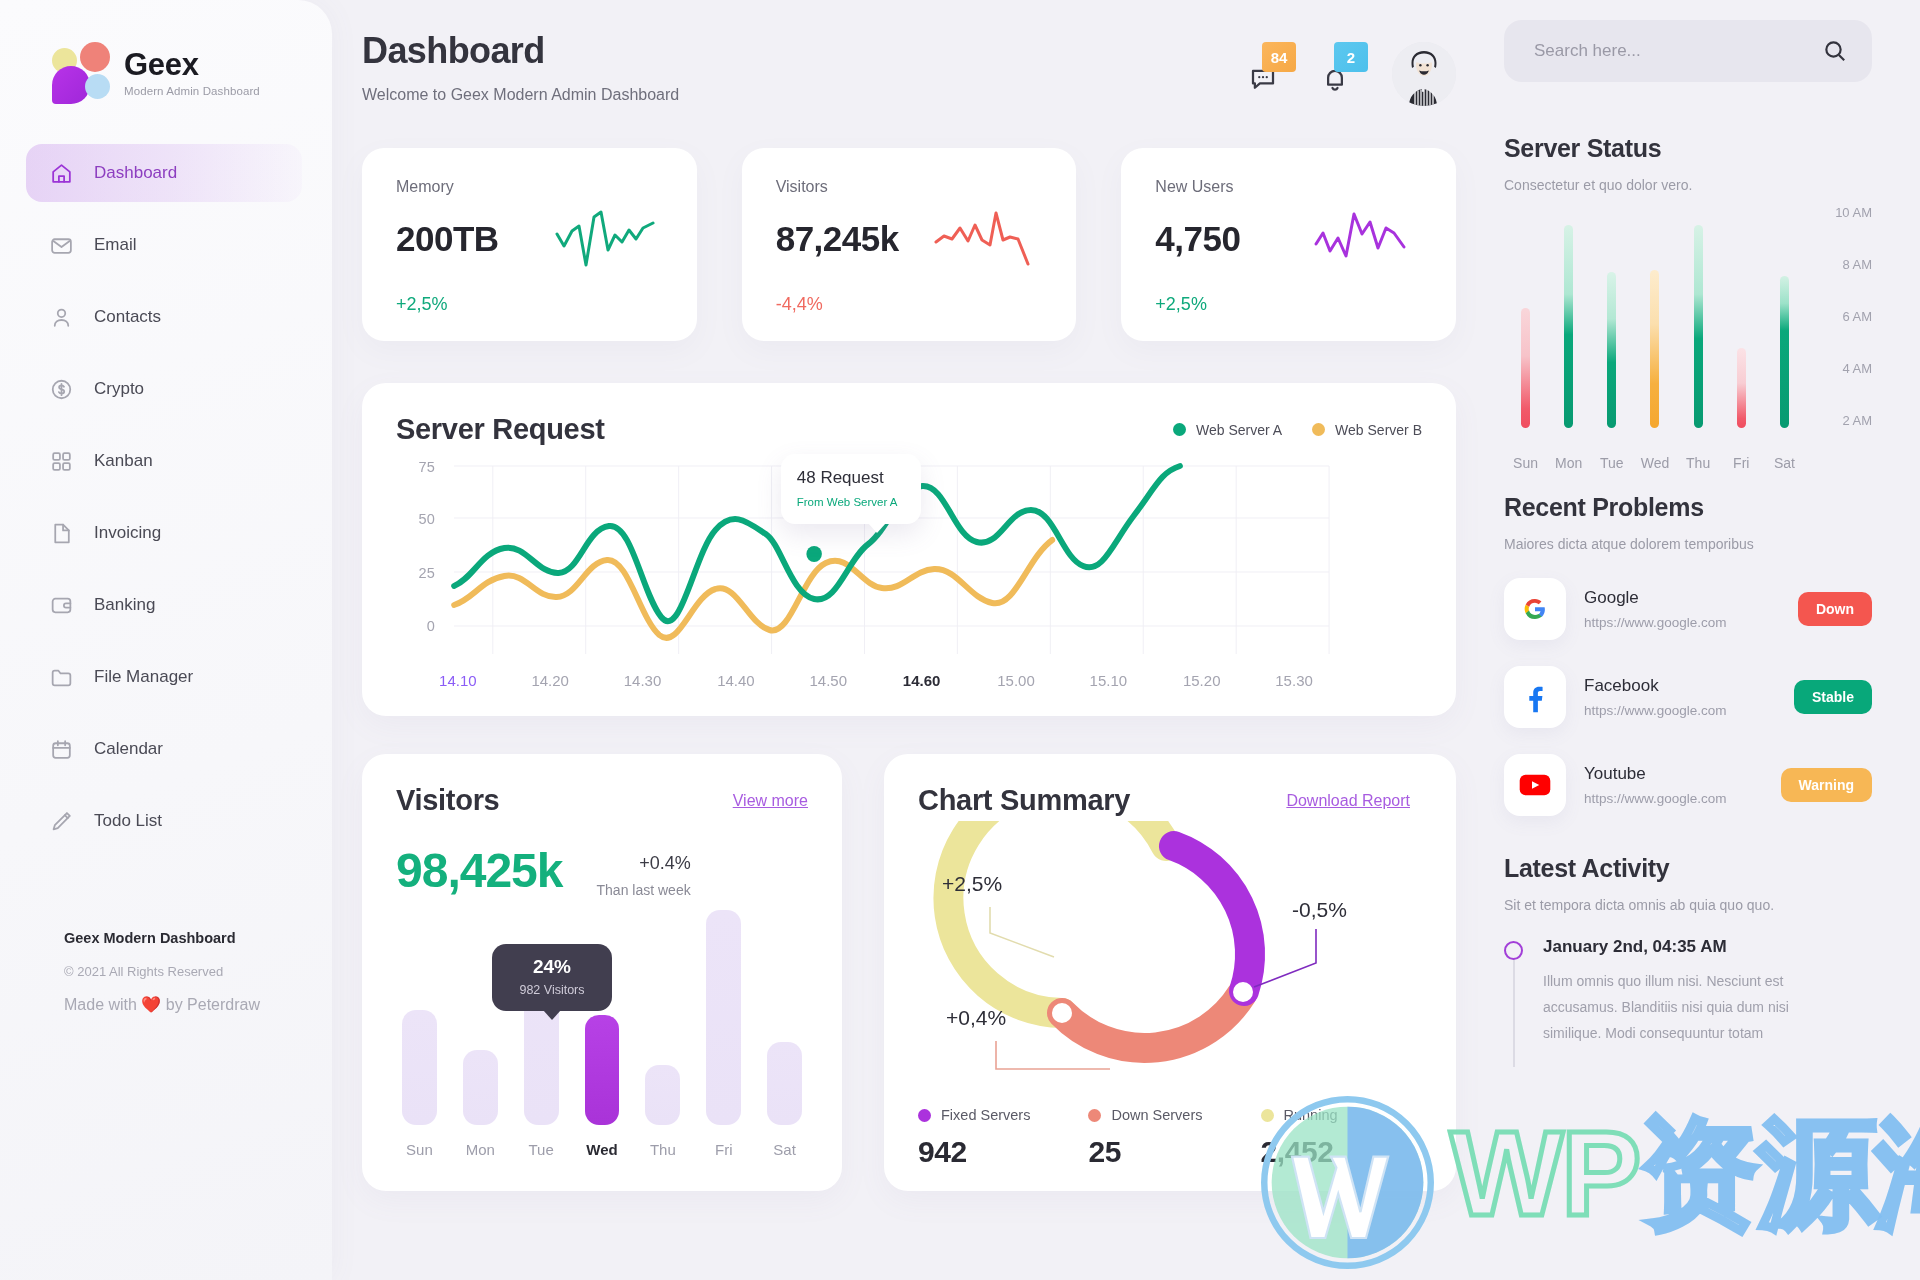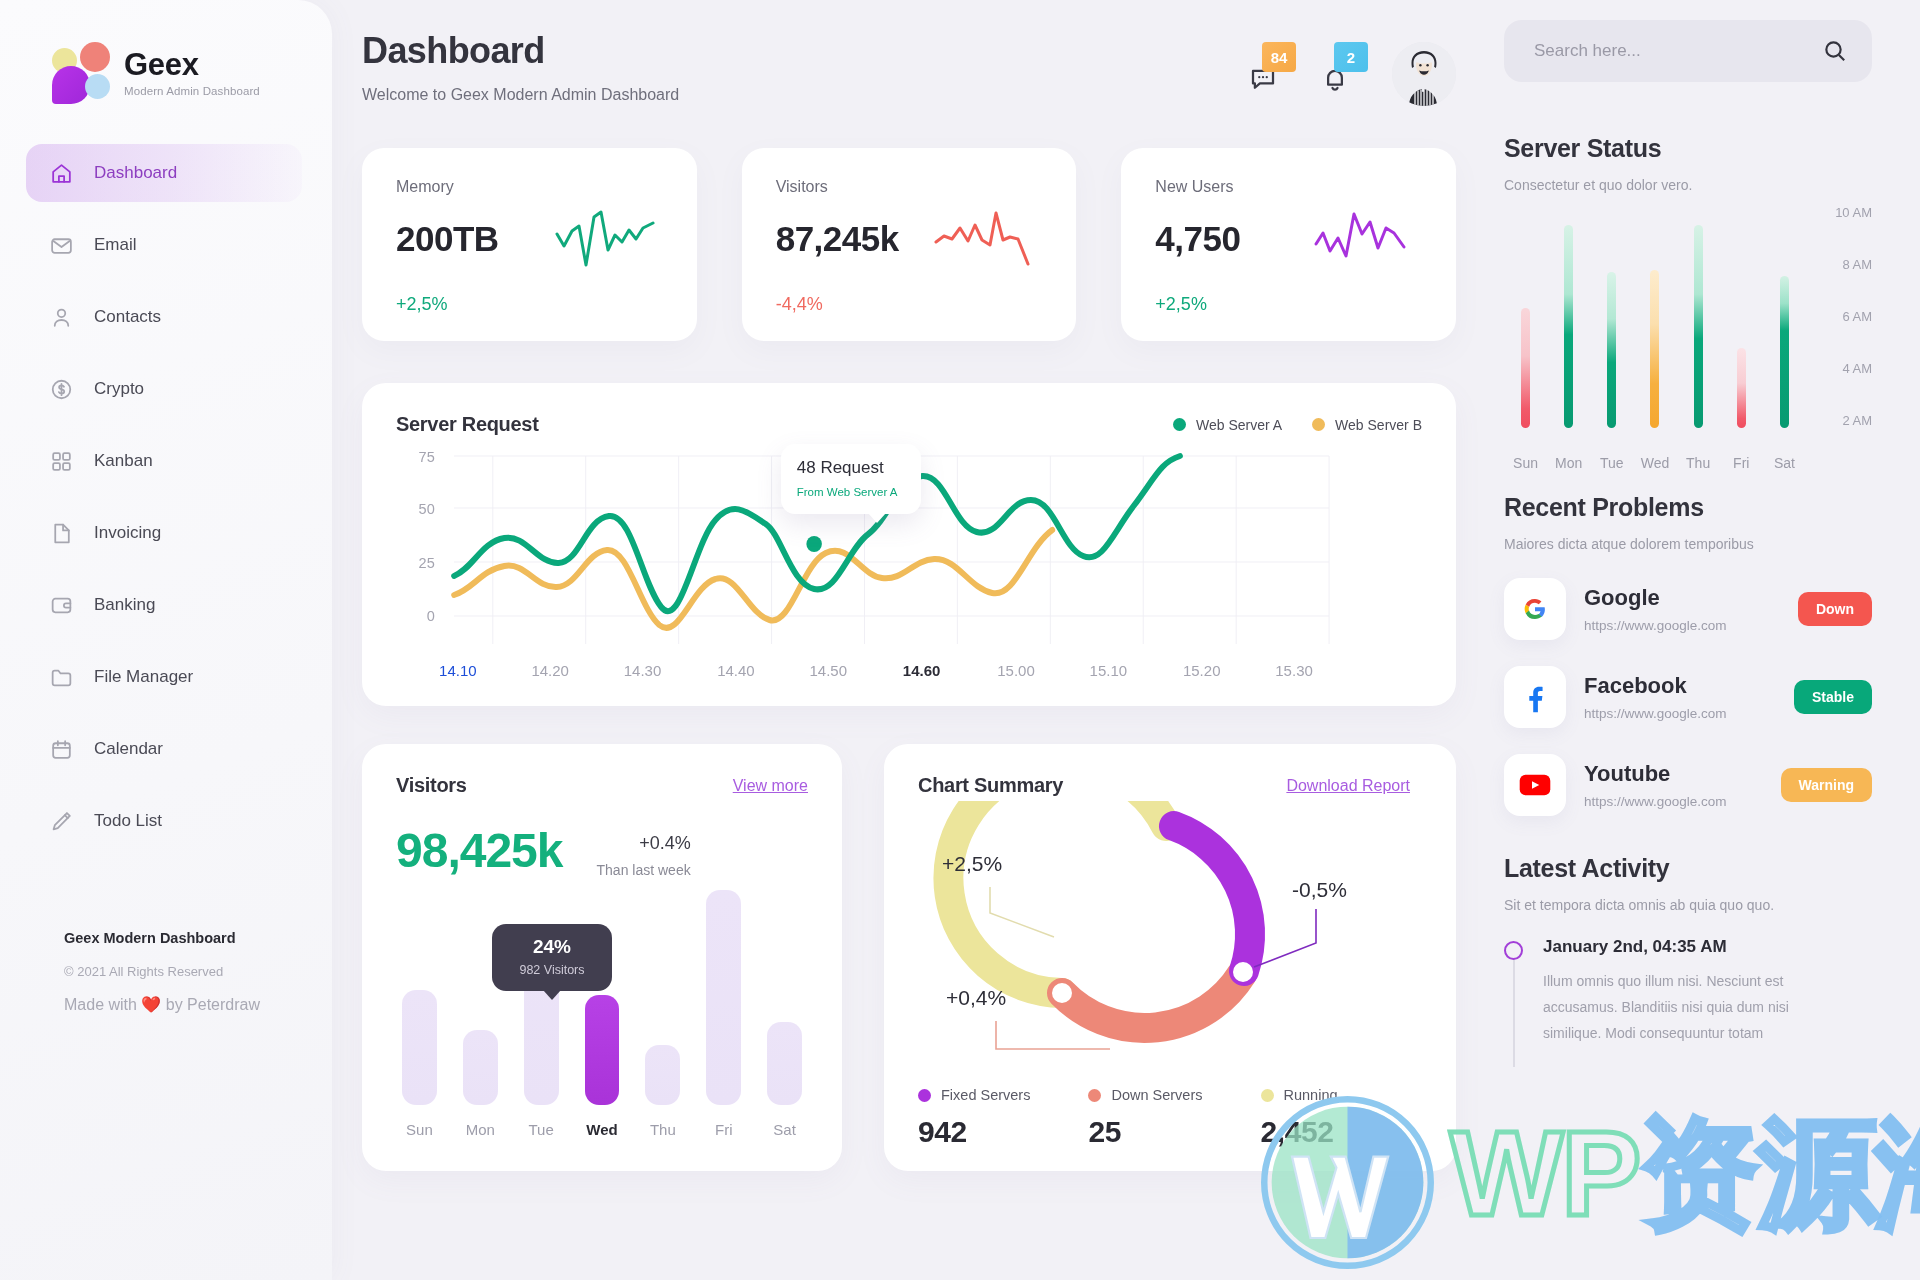--- a/index.html
+++ b/index.html
@@ -82,21 +82,21 @@
   .stat-label { font-size: 16px; color: #6d6d7a; }
   .stat-mid { display:flex; align-items:center; justify-content:space-between; margin-top: 10px; }
   .stat-val { font-size: 35px; font-weight: 700; color: #26262e; letter-spacing:-.5px; }
   .spark { width: 110px; height: 66px; }
   .stat-delta { font-size: 18px; font-weight: 500; margin-top: 22px; }
   .up { color: #0fa97c; } .down { color: #f06a60; }
 
   .panel { background:#fff; border-radius: 24px; box-shadow: 0 10px 30px rgba(130,120,170,0.06); }
   .sr-panel { margin-top: 42px; padding: 30px 34px 28px 34px; position:relative; }
   .panel-head { display:flex; align-items:center; }
-  .panel-title { font-size: 20px; font-weight: 700; color:#33333d; letter-spacing:-.3px;}
+  .panel-title { font-size: 29px; font-weight: 700; color:#33333d; letter-spacing:-.3px;}
   .legend { margin-left:auto; display:flex; gap: 30px; align-items:center; }
   .legend .li { display:flex; gap: 10px; align-items:center; font-size: 14px; color:#4d4d58; }
   .dot { width: 13px; height: 13px; border-radius: 50%; }
 
   .bottom-row { display:flex; gap: 42px; margin-top: 38px; }
   .vis-panel { flex: 0 0 480px; padding: 30px 34px 22px 34px; }
   .cs-panel  { flex: 1 1 auto; padding: 30px 46px 22px 34px; min-width:0;}
   .link { font-size: 16px; color:#a85ce0; font-weight: 500; cursor:pointer; margin-left:auto;text-decoration:underline; }
   .vis-big { font-size: 48px; font-weight: 700; color:#14b07d; letter-spacing:-1px; }
   .vis-sub-1 { font-size: 18px; color:#3c3c46; }
@@ -145,21 +145,21 @@
   .ss-bars { position:absolute; left:0; right: 66px; top: 0; height: 215px; display:flex; align-items:flex-end; }
   .ss-col { flex:1 1 0; display:flex; flex-direction:column; align-items:center; justify-content:flex-end; height:100%; }
   .ss-bar { width: 9px; border-radius: 6px; }
   .ss-lab { position:absolute; left:0; right:66px; bottom: 0; display:flex; }
   .ss-lab span { flex:1 1 0; text-align:center; font-size: 14px; color:#9c9ca8; }
 
   .prob { display:flex; align-items:center; gap: 18px; margin-top: 26px; }
   .prob-ico { width: 62px; height: 62px; border-radius: 16px; background:#fff;
               display:flex;align-items:center;justify-content:center;
               box-shadow: 0 6px 18px rgba(120,110,160,0.08); flex:0 0 62px;}
-  .prob-name { font-size: 22px; font-weight: 700; color:#2d2d37; }
+  .prob-name { font-size: 17px; font-weight: 400; color:#2d2d37; }
   .prob-url { font-size: 13.5px; color:#9d9daa; margin-top: 7px;}
   .pill { margin-left:auto; border-radius: 10px; color:#fff; font-size: 14px; font-weight: 600;
           padding: 9px 18px; cursor:pointer; }
   .pill.red { background:#f4564f; } .pill.green{ background:#08a87a;} .pill.amber{background:#f7b755;}
 
   .act { display:flex; gap: 20px; margin-top: 24px; position:relative;}
   .act-line { position:absolute; left: 9px; top: 22px; bottom: -20px; width: 1.5px; background:#dcdbe4;}
   .act-dot { width: 19px; height: 19px; border-radius:50%; border: 2.5px solid #a23fd8; background:#f2f1f6; flex:0 0 19px; margin-top: 4px; z-index:2;}
   .act-time { font-size: 17px; font-weight: 600; color:#2c2c36; }
   .act-body { font-size: 14px; color:#a0a0ac; line-height: 1.85; margin-top: 12px; max-width: 290px;}
@@ -413,21 +413,21 @@
           <circle cx="432" cy="96" r="8" fill="#0aa87b"></circle>
         </svg>
 
         <div style="position:absolute;left:37.5%;top:-4px;width:140px;background:#fff;border-radius:14px;padding:14px 16px 16px;box-shadow:0 10px 26px rgba(110,100,150,.14);">
           <div style="font-size:17px;color:#2e2e38;font-weight:500">48 Request</div>
           <div style="font-size:11.5px;color:#0aa87b;margin-top:8px">From Web Server A</div>
           <div style="position:absolute;left:62%;bottom:-9px;width:0;height:0;border-left:9px solid transparent;border-right:9px solid transparent;border-top:10px solid #fff;"></div>
         </div>
 
         <div style="position:absolute;left:0;right:0;bottom:-6px;height:22px;">
-          <span style="position:absolute;left:4.2%;font-size:15px;color:#1d4ed8">14.10</span>
+          <span style="position:absolute;left:4.2%;font-size:15px;color:#8b5cf6">14.10</span>
           <span style="position:absolute;left:13.2%;font-size:15px;color:#a4a4b0">14.20</span>
           <span style="position:absolute;left:22.2%;font-size:15px;color:#a4a4b0">14.30</span>
           <span style="position:absolute;left:31.3%;font-size:15px;color:#a4a4b0">14.40</span>
           <span style="position:absolute;left:40.3%;font-size:15px;color:#a4a4b0">14.50</span>
           <span style="position:absolute;left:49.4%;font-size:15px;color:#2c2c36;font-weight:700">14.60</span>
           <span style="position:absolute;left:58.6%;font-size:15px;color:#a4a4b0">15.00</span>
           <span style="position:absolute;left:67.6%;font-size:15px;color:#a4a4b0">15.10</span>
           <span style="position:absolute;left:76.7%;font-size:15px;color:#a4a4b0">15.20</span>
           <span style="position:absolute;left:85.7%;font-size:15px;color:#a4a4b0">15.30</span>
         </div>

